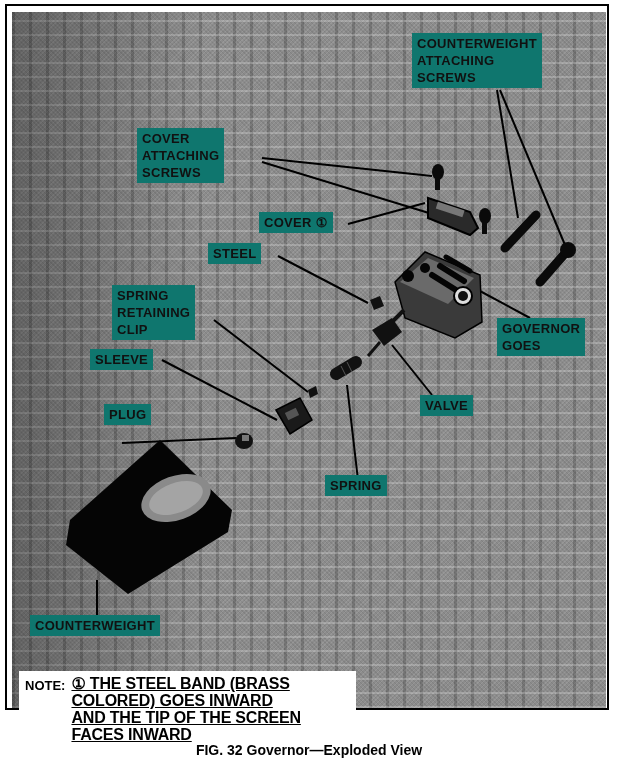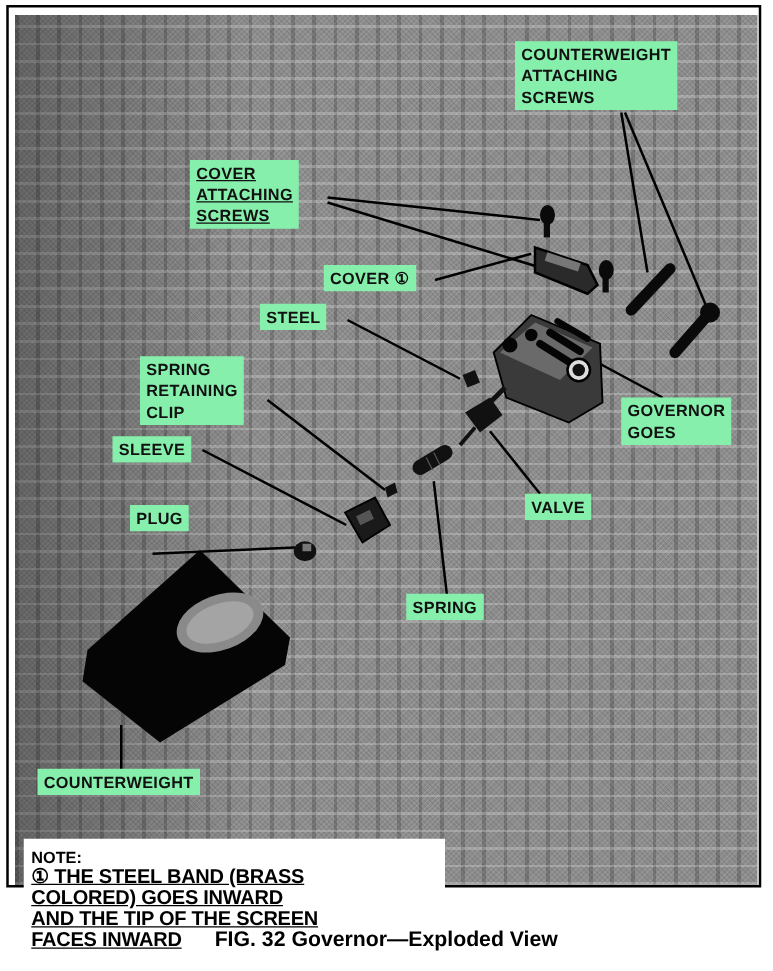--- a/index.html
+++ b/index.html
@@ -17,35 +17,35 @@
         repeating-linear-gradient(45deg, rgba(0,0,0,0.08) 0 1px, transparent 1px 3px),
         repeating-linear-gradient(-45deg, rgba(255,255,255,0.10) 0 1px, transparent 1px 3px);
       overflow: hidden;
     }
     #photo .darkzone {
       position: absolute; left: 0; top: 0; width: 190px; height: 696px;
       background: linear-gradient(90deg, rgba(0,0,0,0.30), rgba(0,0,0,0));
     }
     svg#parts { position: absolute; left: 0; top: 0; width: 618px; height: 777px; }
     .lbl {
-      position: absolute; background: #86efac; color: #111;
+      position: absolute; background: #0f766e; color: #111;
       font-family: "Liberation Sans", sans-serif; font-size: 13px; font-weight: bold;
       line-height: 17px; padding: 2px 5px; white-space: pre-line; letter-spacing: 0.3px;
     }
     .note {
       position: absolute; left: 19px; top: 671px; width: 337px; height: 90px;
       background: #fff; color: #000; font-family: "Liberation Sans", sans-serif;
-      font-weight: bold; display: flex; padding: 4px 6px; box-sizing: border-box; flex-direction: column;
+      font-weight: bold; display: flex; padding: 4px 6px; box-sizing: border-box;
     }
     .note .note-key { font-size: 13px; margin-right: 6px; padding-top: 3px; }
     .note .note-text { font-size: 16px; line-height: 17px; white-space: pre-line; letter-spacing: -0.2px; text-decoration: underline; }
     .blank-box { position: absolute; left: 521px; top: 737px; width: 68px; height: 22px; background: #fff; }
     #caption {
       position: absolute; left: 0; top: 742px; width: 618px; text-align: center;
-      font-family: "Liberation Sans", sans-serif; font-weight: bold; font-size: 17px; color: #000;
+      font-family: "Liberation Sans", sans-serif; font-weight: bold; font-size: 14px; color: #000;
     }
   </style>
 </head>
 <body>
 
 <div id="frame"></div>
 <div id="photo">
   <div class="darkzone"></div>
 </div>
 
@@ -134,21 +134,21 @@
   <g>
     <path d="M70 520 L160 440 L232 510 L228 532 L128 594 L66 545 Z" fill="#050505"></path>
     <ellipse cx="176" cy="498" rx="36" ry="22" fill="#8a8a8a" transform="rotate(-20 176 498)"></ellipse>
     <ellipse cx="176" cy="498" rx="28" ry="15" fill="#a4a4a4" transform="rotate(-20 176 498)"></ellipse>
   </g>
 </svg>
 
 <div class="lbl" style="left:412px; top:33px;">COUNTERWEIGHT
 ATTACHING
 SCREWS</div>
-<div class="lbl" style="left:152px; top:128px;text-decoration:underline;">COVER
+<div class="lbl" style="left:137px; top:128px;">COVER
 ATTACHING
 SCREWS</div>
 <div class="lbl" style="left:259px; top:212px;">COVER ①</div>
 <div class="lbl" style="left:208px; top:243px;">STEEL</div>
 <div class="lbl" style="left:112px; top:285px;">SPRING
 RETAINING
 CLIP</div>
 <div class="lbl" style="left:497px; top:318px;">GOVERNOR
 GOES</div>
 <div class="lbl" style="left:90px; top:349px;">SLEEVE</div>

